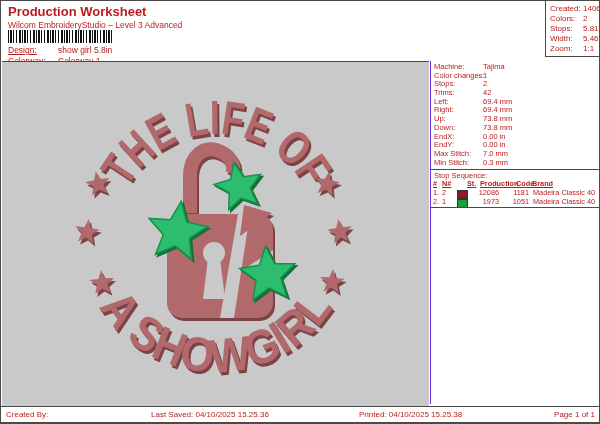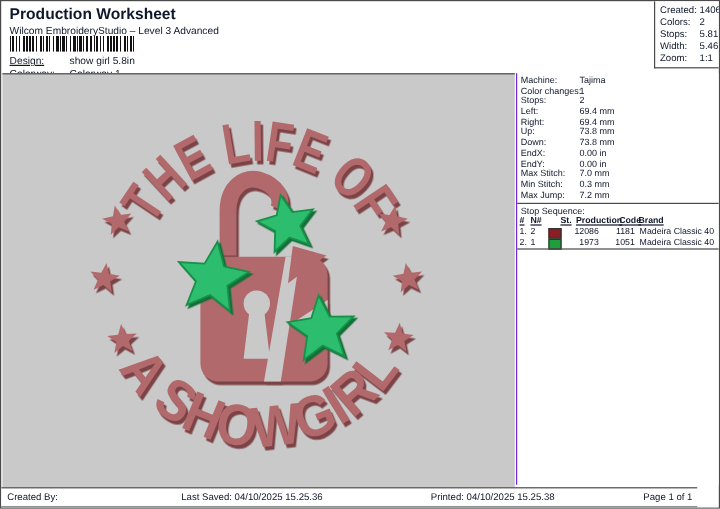--- a/index.html
+++ b/index.html
@@ -1,17 +1,17 @@
 <!DOCTYPE html>
 <html><head>
 <meta charset="utf-8">
 <style>
   html,body{margin:0;padding:0;background:#e8e8e8;}
   #page{position:relative;width:600px;height:424px;background:#ffffff;
-        font-family:"Liberation Sans",sans-serif;color:#0f172a;overflow:hidden;
+        font-family:"Liberation Sans",sans-serif;color:#b91c1c;overflow:hidden;
         border:1px solid #4a4a4a;box-sizing:border-box;}
   
   .hdr-title{position:absolute;left:7px;top:3px;font-size:13px;font-weight:bold;}
   .hdr-sub{position:absolute;left:7px;top:19px;font-size:8.5px;}
   .barcode{position:absolute;left:7px;top:29px;width:106px;height:13px;
     background:repeating-linear-gradient(90deg,#111 0 1px,#fff 1px 2px,#111 2px 4px,#fff 4px 5px,#111 5px 6px,#fff 6px 8px,#111 8px 9px,#fff 9px 11px,#111 11px 13px,#fff 13px 14px);}
   .hdr-row{position:absolute;left:7px;font-size:8.5px;}
   .hdr-row .val{position:absolute;left:50px;white-space:nowrap;}
   
   .stats{position:absolute;left:544px;top:0;right:0;height:56px;
@@ -32,21 +32,21 @@
   .mrow .mval{position:absolute;left:49px;}
   .panel hr{border:none;border-top:1px solid #4a4a4a;margin:2px 0 1px 0;}
   .stoptitle{margin-left:3px;height:9px;line-height:9px;}
   .stoptable{position:relative;height:28px;font-size:7.3px;}
   .stoptable span{position:absolute;white-space:nowrap;line-height:8px;}
   .sthead{text-decoration:underline;font-weight:bold;}
   .swatch{position:absolute;width:9px;height:7px;border:0.5px solid #333;}
   .num-r{text-align:right;}
   .stopline{position:absolute;left:0;right:0;top:27px;border-top:1px solid #4a4a4a;}
   
-  .footer{position:absolute;left:0;right:18px;top:405px;height:15px;
+  .footer{position:absolute;left:0;right:0;top:405px;height:15px;
           border-top:1px solid #4a4a4a;border-bottom:1px solid #4a4a4a;
           font-size:8px;background:#fff;}
   .footer span{position:absolute;top:3px;white-space:nowrap;}
   .f-created{left:5px;} .f-saved{left:150px;} .f-printed{left:358px;} .f-page{right:4px;}
 </style>
 </head>
 <body>
 
 <div id="page">
 
@@ -108,29 +108,29 @@
         <polygon fill="#2dbd6e" stroke="#179048" stroke-width="1.5" points="263.5,184.1 272.7,201.8 292.7,201.7 278.7,215.9 285.0,234.9 267.1,226.0 251.1,237.9 254.0,218.1 237.7,206.5 257.4,203.2"></polygon>
       </g>
     </svg>
   </div>
 
   <div class="panel">
     <div style="height:2px"></div>
     <div class="mrow"><span>Machine:</span><span class="mval">Tajima</span></div>
     <div class="mrow"><span>Color changes:</span><span class="mval">1</span></div>
     <div class="mrow"><span>Stops:</span><span class="mval">2</span></div>
+    <div class="mrow"><span>Trims:</span><span class="mval">42</span></div>
     <div class="mrow"><span>Left:</span><span class="mval">69.4 mm</span></div>
     <div class="mrow"><span>Right:</span><span class="mval">69.4 mm</span></div>
     <div class="mrow"><span>Up:</span><span class="mval">73.8 mm</span></div>
     <div class="mrow"><span>Down:</span><span class="mval">73.8 mm</span></div>
     <div class="mrow"><span>EndX:</span><span class="mval">0.00 in</span></div>
     <div class="mrow"><span>EndY:</span><span class="mval">0.00 in</span></div>
     <div class="mrow"><span>Max Stitch:</span><span class="mval">7.0 mm</span></div>
     <div class="mrow"><span>Min Stitch:</span><span class="mval">0.3 mm</span></div>
-    <div class="mrow"><span>Max Jump:</span><span class="mval">7.2 mm</span></div>
     <hr>
     <div class="stoptitle">Stop Sequence:</div>
     <div class="stoptable">
 
       <span class="sthead" style="left:2px;top:0;">#</span>
       <span class="sthead" style="left:11px;top:0;">N#</span>
       <span class="sthead" style="left:36px;top:0;">St.</span>
       <span class="sthead" style="left:49px;top:0;">Production</span>
       <span class="sthead" style="left:85px;top:0;">Code</span>
       <span class="sthead" style="left:101px;top:0;">Brand</span>

